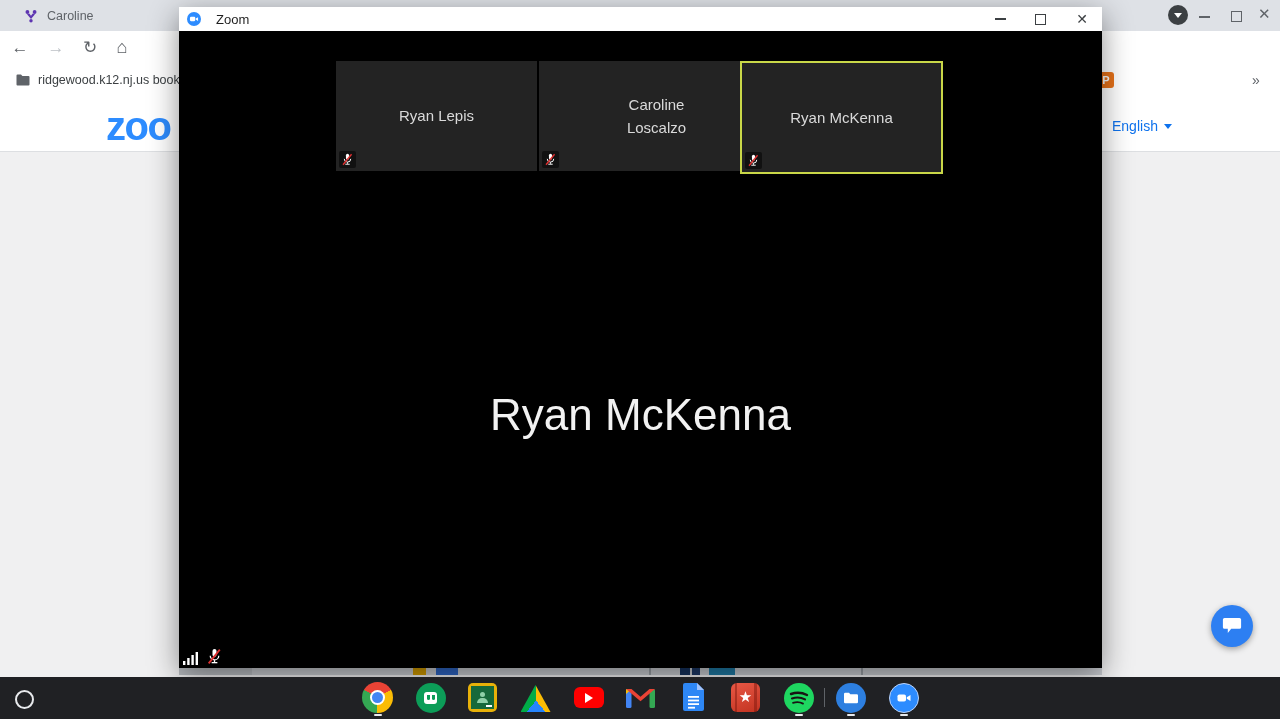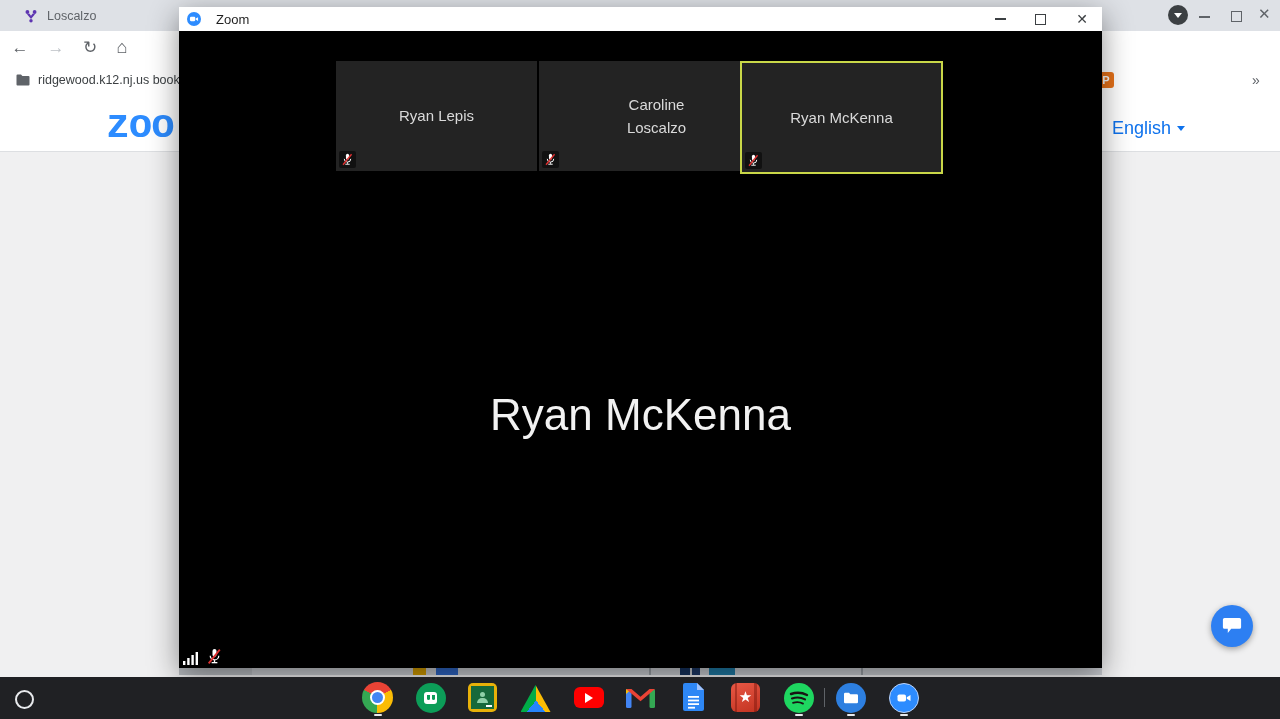--- a/index.html
+++ b/index.html
@@ -12,22 +12,22 @@
   #tab-title{font-size:12.5px;color:#5F6368;}
   #toolbar{left:0;top:31px;width:1280px;height:33px;background:#fff;}
   .navglyph{font-size:17px;color:#5F6368;line-height:33px;text-align:center;width:24px;}
   #omnibox{left:138px;top:36px;width:368px;height:24px;border-radius:13px;background:#F1F3F4;display:flex;align-items:center;gap:8px;padding-left:12px;box-sizing:border-box;}
   #omnibox-text{font-size:13px;color:#202124;}
   #bookmarksbar{left:0;top:64px;width:1280px;height:33px;background:#fff;}
   .bm-label{font-size:12.5px;color:#3C4043;line-height:33px;}
   .badge{display:flex;align-items:center;justify-content:center;color:#fff;font-weight:bold;}
   
   #page-header{left:0;top:97px;width:1280px;height:55px;background:#fff;border-bottom:1px solid #DDDFE2;box-sizing:border-box;}
-  #zoom-logo{left:106px;top:104px;font-size:40px;font-weight:bold;letter-spacing:-1.5px;color:#2D8CFF;font-family:Liberation Mono, monospace;}
-  #lang{left:1112px;top:118px;font-size:18px;color:#0E72ED;display:flex;align-items:center;gap:6px;cursor:pointer;}
+  #zoom-logo{left:106px;top:104px;font-size:40px;font-weight:bold;letter-spacing:-1.5px;color:#2D8CFF;}
+  #lang{left:1112px;top:118px;font-size:14px;color:#0E72ED;display:flex;align-items:center;gap:6px;cursor:pointer;}
   .caret-down{width:0;height:0;border-left:4.5px solid transparent;border-right:4.5px solid transparent;border-top:5px solid #0E72ED;}
   #chat-fab{left:1211px;top:605px;width:42px;height:42px;border-radius:50%;background:#2D7FF2;display:flex;align-items:center;justify-content:center;box-shadow:0 2px 6px rgba(0,0,0,.35);}
   
   #zoomwin{left:179px;top:7px;width:923px;height:661px;box-shadow:0 8px 28px rgba(0,0,0,.45);}
   #zoomwin-titlebar{left:0;top:0;width:923px;height:24px;background:#fff;display:flex;align-items:center;}
   #zoomwin-title{font-size:13px;color:#1F1F1F;margin-left:37px;}
   #zoomwin-content{left:0;top:24px;width:923px;height:637px;background:#000;}
   .winctl{position:absolute;top:0;height:24px;width:26px;display:flex;align-items:center;justify-content:center;cursor:pointer;}
   #tilerow{left:157px;top:30px;width:607px;height:113px;}
   .tile{position:absolute;top:0;height:110px;background:#232323;display:flex;align-items:center;justify-content:center;box-sizing:border-box;}
@@ -53,21 +53,21 @@
 <div id="screen">
 
   <div class="abs" id="tabstrip">
     <div class="abs" id="tab">
       <svg width="14" height="14" viewBox="0 0 14 14">
         <circle cx="3.4" cy="3" r="1.9" fill="#5E35B1"></circle>
           <circle cx="10.6" cy="3" r="1.9" fill="#5E35B1"></circle>
         <path d="M3 5.2 L7 10 L11 5.2 L8.7 4.6 L7 6.8 L5.3 4.6 Z" fill="#5E35B1"></path>
         <circle cx="7" cy="11.8" r="1.7" fill="#5E35B1"></circle>
       </svg>
-      <span id="tab-title">Loscalzo</span>
+      <span id="tab-title">Caroline</span>
     </div>
 
     <div class="abs circle" style="left:1168px;top:5px;width:20px;height:20px;background:#3C4043;display:flex;align-items:center;justify-content:center;">
       <div style="width:0;height:0;border-left:4px solid transparent;border-right:4px solid transparent;border-top:5px solid #fff;"></div>
     </div>
     <div class="abs" style="left:1199px;top:16px;width:11px;height:2px;background:#5F6368;"></div>
     <div class="abs" style="left:1231px;top:11px;width:9px;height:9px;border:1.5px solid #5F6368;"></div>
     <div class="abs" style="left:1258px;top:5px;font-size:15px;color:#5F6368;">✕</div>
   </div>
 

